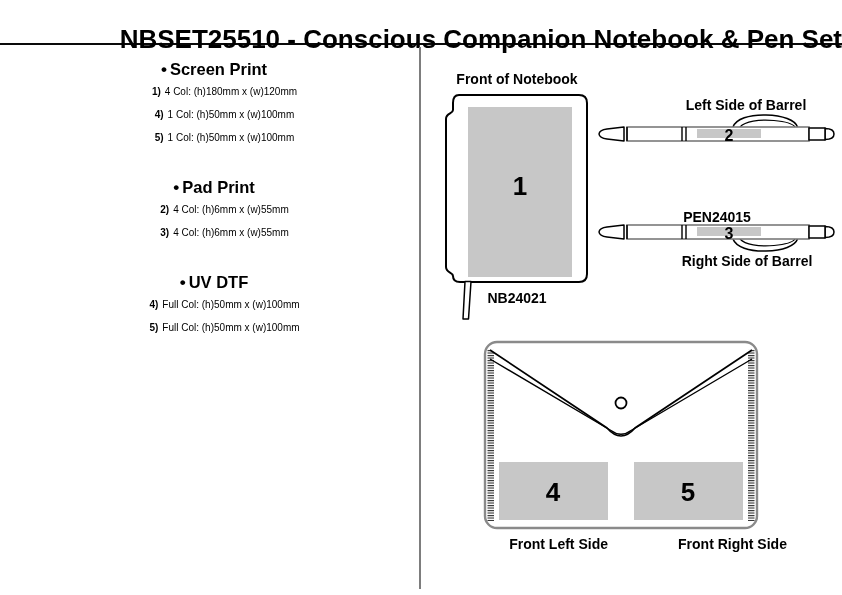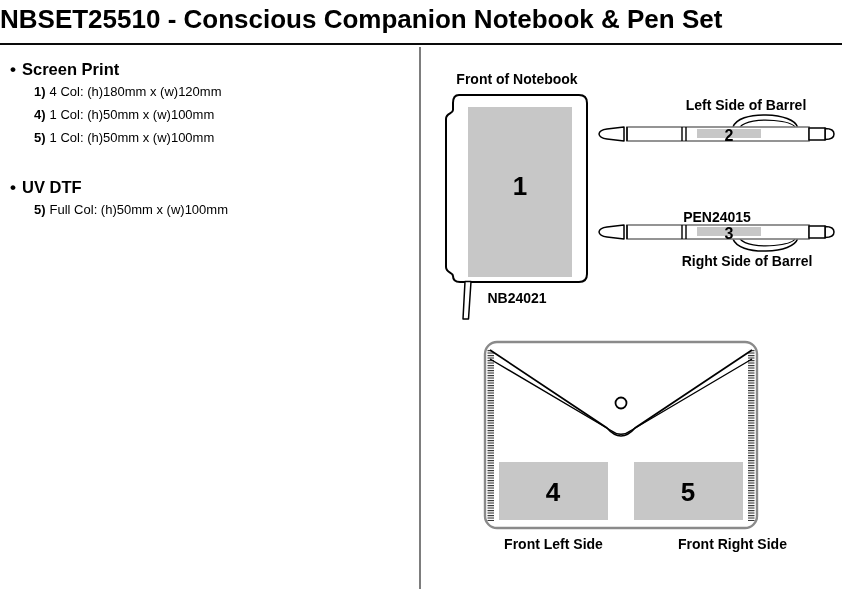--- a/index.html
+++ b/index.html
@@ -2,35 +2,35 @@
 <html><head>
 <meta charset="utf-8">
 <style>
   html,body{margin:0;padding:0;background:#fff;}
   body{width:842px;height:595px;position:relative;overflow:hidden;
        font-family:"Liberation Sans",sans-serif;color:#000;}
 
   
   .header{position:absolute;left:0;top:0;width:842px;height:45px;
           border-bottom:2px solid #0a0a0a;box-sizing:border-box;}
-  .header h1{margin:0;padding-top:4px;text-align:left;
+  .header h1{margin:0;padding-top:24px;text-align:right;
              font-size:26px;font-weight:bold;letter-spacing:0;}
 
   
   .v-divider{position:absolute;left:419px;top:47px;width:2px;height:542px;
              background:#7d7d7d;}
 
   
   .left-col{position:absolute;left:0;top:46px;width:415px;padding:13px 0 0 10px;
-            box-sizing:border-box;}
+            box-sizing:border-box;text-align:center;}
   .spec-section{margin:0 0 0 0;}
   .spec-section + .spec-section{margin-top:28px;}
   .section-heading{font-size:16.5px;font-weight:bold;line-height:20px;}
   .section-heading .bullet{display:inline-block;width:12px;font-size:17px;}
-  .spec-item{font-size:13px;line-height:23px;padding-left:24px;}
+  .spec-item{font-size:10px;line-height:23px;padding-left:24px;}
   .spec-item .num{font-weight:bold;margin-right:4px;}
 
   
   .diagram-label{position:absolute;font-size:14px;font-weight:bold;
                  text-align:center;white-space:nowrap;}
   svg{position:absolute;overflow:visible;}
   svg text{font-family:"Liberation Sans",sans-serif;font-weight:bold;}
   .area-num{font-size:26px;}
   .pen-num{font-size:16px;}
 </style>
@@ -45,23 +45,29 @@
 
 <div class="left-col">
 
   <div class="spec-section">
     <div class="section-heading"><span class="bullet">•</span><span>Screen Print</span></div>
     <div class="spec-item"><span class="num">1)</span><span>4 Col: (h)180mm x (w)120mm</span></div>
     <div class="spec-item"><span class="num">4)</span><span>1 Col: (h)50mm x (w)100mm</span></div>
     <div class="spec-item"><span class="num">5)</span><span>1 Col: (h)50mm x (w)100mm</span></div>
   </div>
 
+  <div class="spec-section">
+    <div class="section-heading"><span class="bullet">•</span><span>Pad Print</span></div>
+    <div class="spec-item"><span class="num">2)</span><span>4 Col: (h)6mm x (w)55mm</span></div>
+    <div class="spec-item"><span class="num">3)</span><span>4 Col: (h)6mm x (w)55mm</span></div>
+  </div>
 
   <div class="spec-section">
     <div class="section-heading"><span class="bullet">•</span><span>UV DTF</span></div>
+    <div class="spec-item"><span class="num">4)</span><span>Full Col: (h)50mm x (w)100mm</span></div>
     <div class="spec-item"><span class="num">5)</span><span>Full Col: (h)50mm x (w)100mm</span></div>
   </div>
 
 </div>
 
 <div class="diagram-label" style="left:444px;top:71px;width:146px;">Front of Notebook</div>
 
 <svg style="left:444px;top:92px;" width="146" height="232" viewBox="0 0 146 232">
   <path d="M 15 3 L 135 3 Q 143 3 143 11 L 143 182 Q 143 190 135 190 L 16 190
            Q 9 190 9 184 C 9 180 2 181 2 175 L 2 27 C 2 21 9 22 9 18 L 9 11 Q 9 3 15 3 Z" fill="#ffffff" stroke="#000000" stroke-width="2"></path>
@@ -117,14 +123,14 @@
   <rect x="265" y="9" width="6.5" height="172" fill="url(#stitch)"></rect>
   <path fill="#ffffff" stroke="#000" stroke-width="1.7" d="M 7 10 L 124 88 Q 138 104 152 88 L 269 10"></path>
   <path fill="none" stroke="#000" stroke-width="1.4" d="M 7 19 L 128 90.5 Q 138 98 148 90.5 L 269 19"></path>
   <circle cx="138" cy="63" r="5.5" fill="#ffffff" stroke="#000" stroke-width="1.8"></circle>
   <rect x="16" y="122" width="109" height="58" fill="#c7c7c7"></rect>
   <rect x="151" y="122" width="109" height="58" fill="#c7c7c7"></rect>
   <text class="area-num" x="70" y="161" text-anchor="middle">4</text>
   <text class="area-num" x="205" y="161" text-anchor="middle">5</text>
 </svg>
 
-<div class="diagram-label" style="left:499px;top:536px;width:109px;">Front Left Side</div>
+<div class="diagram-label" style="left:499px;top:536px;width:109px;text-align:right;">Front Left Side</div>
 <div class="diagram-label" style="left:634px;top:536px;width:109px;margin-left:44px;">Front Right Side</div>
 
 </body></html>

